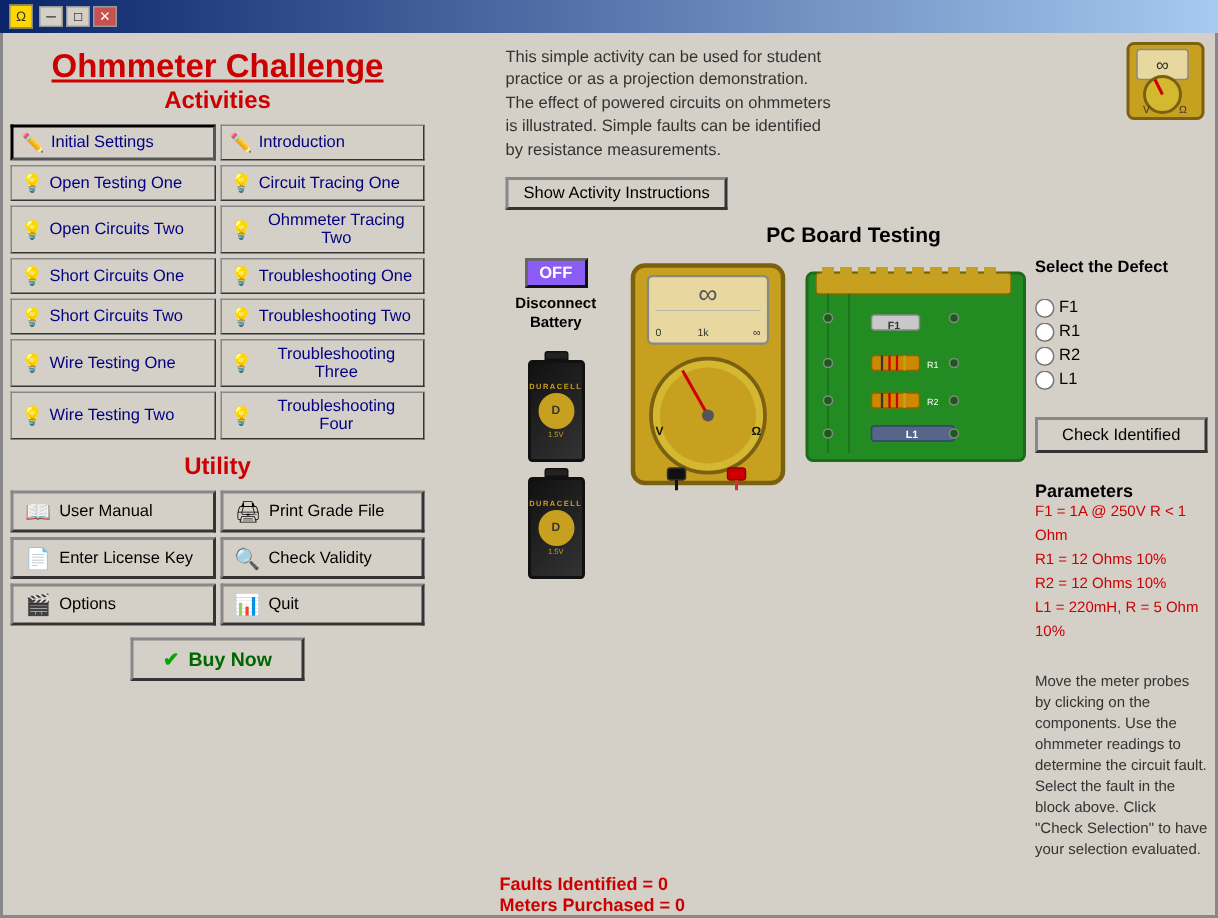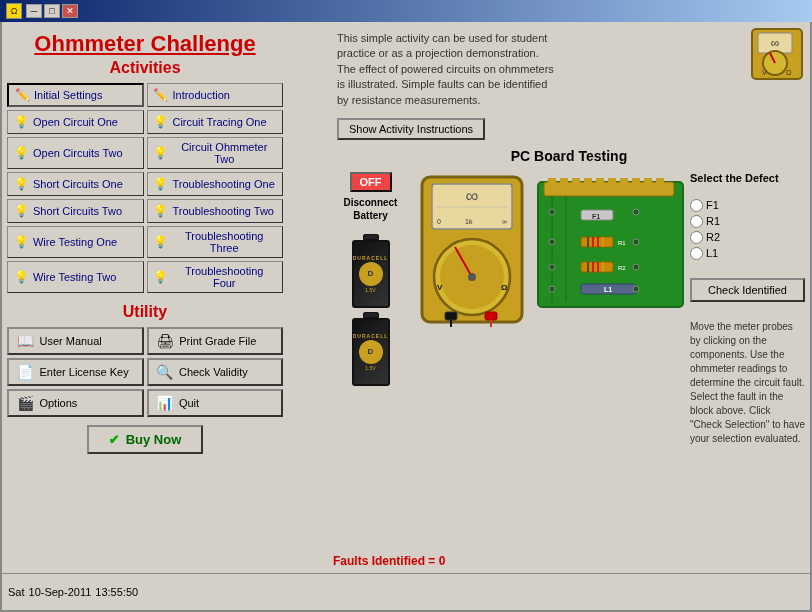--- a/index.html
+++ b/index.html
@@ -171,21 +171,21 @@
       margin: 2px 0 4px 4px;
     }
     .pc-board-title {
       font-size: 14px;
       font-weight: bold;
       text-align: center;
       color: #000;
       margin-bottom: 4px;
     }
     .off-btn {
-      background: #ef4444;
+      background: #8b5cf6;
       color: white;
       font-weight: bold;
       font-size: 11px;
       border: 2px outset #666;
       padding: 2px 8px;
       cursor: pointer;
     }
     .check-btn {
       background: #d4d0c8;
       border: 2px outset #888;
@@ -236,34 +236,34 @@
           <span class="icon pencil">✏️</span>
           <span class="act-btn-label">Initial Settings</span>
         </button>
         <button class="act-btn">
           <span class="icon pencil">✏️</span>
           <span class="act-btn-label">Introduction</span>
         </button>
 
         <button class="act-btn">
           <span class="icon light">💡</span>
-          <span class="act-btn-label">Open Circuit One</span>
+          <span class="act-btn-label">Open Testing One</span>
         </button>
         <button class="act-btn">
           <span class="icon light">💡</span>
           <span class="act-btn-label">Circuit Tracing One</span>
         </button>
 
         <button class="act-btn">
           <span class="icon light">💡</span>
           <span class="act-btn-label">Open Circuits Two</span>
         </button>
         <button class="act-btn">
           <span class="icon light">💡</span>
-          <span class="act-btn-label">Circuit Ohmmeter Two</span>
+          <span class="act-btn-label">Ohmmeter Tracing Two</span>
         </button>
 
         <button class="act-btn">
           <span class="icon light">💡</span>
           <span class="act-btn-label">Short Circuits One</span>
         </button>
         <button class="act-btn">
           <span class="icon light">💡</span>
           <span class="act-btn-label">Troubleshooting One</span>
         </button>
@@ -469,29 +469,39 @@
             </label>
             <label style="display:flex; align-items:center; gap:3px; font-size:11px; cursor:pointer;">
               <input type="radio" name="defect" value="R2" style=""> R2
             </label>
             <label style="display:flex; align-items:center; gap:3px; font-size:11px; cursor:pointer;">
               <input type="radio" name="defect" value="L1" style=""> L1
             </label>
           </div>
           <button class="check-btn" style="margin-top:6px; width:100%; font-size:11px;">Check Identified</button>
 
+          <div style="margin-top:6px;">
+            <div style="font-size:12px; font-weight:bold; color:#000;">Parameters</div>
+            <div style="font-size:10px; color:#cc0000; line-height:1.6;">
+              F1 = 1A @ 250V  R &lt; 1 Ohm<br>
+              R1 = 12 Ohms  10%<br>
+              R2 = 12 Ohms  10%<br>
+              L1 = 220mH,  R = 5 Ohm 10%
+            </div>
+          </div>
 
           <div style="margin-top:6px; font-size:10px; color:#333; line-height:1.4;">
             Move the meter probes by clicking on the components. Use the ohmmeter readings to determine the circuit fault. Select the fault in the block above. Click "Check Selection" to have your selection evaluated.
           </div>
         </div>
       </div>
 
       <div style="text-align:left; margin-top:4px;">
         <div style="font-size:12px; font-weight:bold; color:#cc0000;">Faults Identified = 0</div>
+        <div style="font-size:12px; font-weight:bold; color:#cc0000;">Meters Purchased = 0</div>
       </div>
     </div>
   </div>
 
   <div class="status-bar">
     <span>Sat</span>
     <span>10-Sep-2011</span>
     <span>13:55:50</span>
   </div>
 </div>

